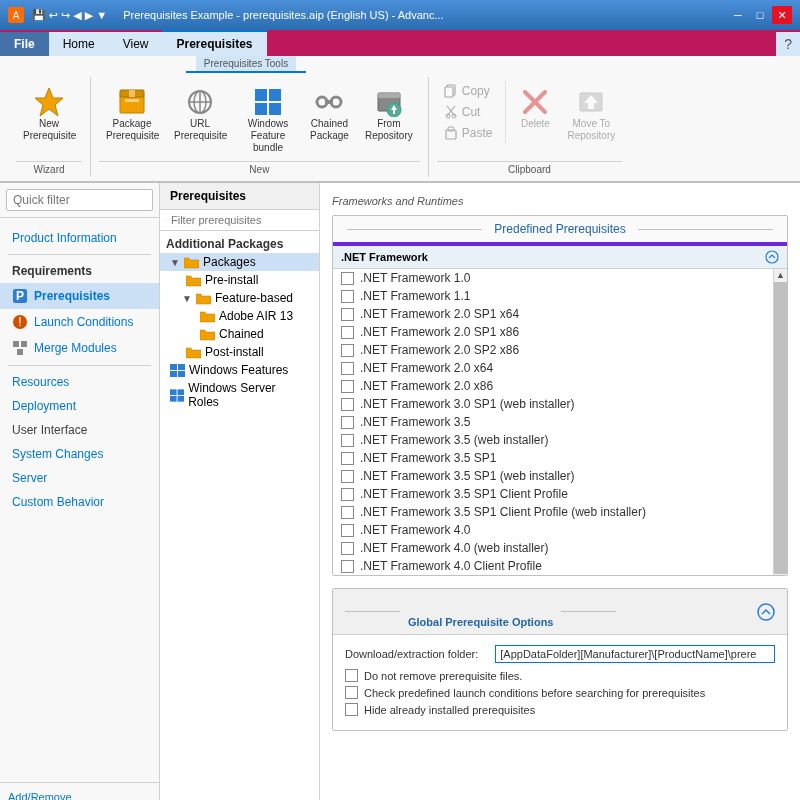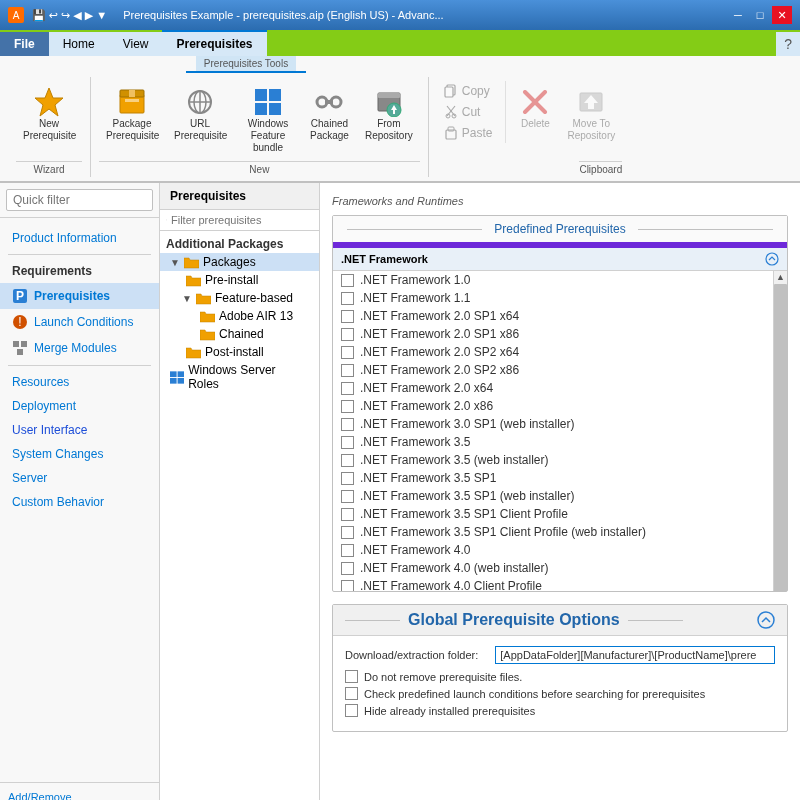--- a/index.html
+++ b/index.html
@@ -19,21 +19,21 @@
     .title-bar-icon { width: 16px; height: 16px; background: #ff6b00; border-radius: 2px; display: flex; align-items: center; justify-content: center; font-size: 10px; color: white; }
     .title-bar-controls { display: flex; gap: 2px; }
     .title-bar-btn { width: 20px; height: 18px; display: flex; align-items: center; justify-content: center; cursor: pointer; color: white; font-size: 11px; border: none; background: transparent; }
     .title-bar-btn.close { background: #e81123; }
 
     
     .ribbon { background: #f8f8f8; border-bottom: 1px solid #c0c0c0; }
 
     .ribbon-content { padding: 4px 8px; display: flex; gap: 0; align-items: stretch; min-height: 80px; }
     .ribbon-group { display: flex; flex-direction: column; border-right: 1px solid #d0d0d0; padding: 0 8px; }
-    .ribbon-group:last-child { border-right: none; align-items: flex-end; }
+    .ribbon-group:last-child { border-right: none; }
     .ribbon-group-items { display: flex; gap: 2px; flex: 1; align-items: flex-start; padding-top: 4px; }
     .ribbon-group-label { text-align: center; font-size: 10px; color: #555; padding: 2px 0; border-top: 1px solid #d0d0d0; margin-top: 2px; }
     .ribbon-btn { display: flex; flex-direction: column; align-items: center; padding: 4px 6px; cursor: pointer; border-radius: 2px; min-width: 44px; border: 1px solid transparent; color: #333; }
     .ribbon-btn .icon-box { width: 32px; height: 32px; display: flex; align-items: center; justify-content: center; }
     .ribbon-btn .label { font-size: 10px; text-align: center; line-height: 1.2; max-width: 52px; }
     .ribbon-btn-small { display: flex; align-items: center; gap: 4px; padding: 2px 6px; cursor: pointer; border-radius: 2px; border: 1px solid transparent; color: #555; }
     .ribbon-btn-small.disabled { color: #aaa; cursor: default; }
 
     
     .main-layout { display: flex; height: calc(800px - 140px); }
@@ -61,21 +61,21 @@
     .predefined-box { border: 1px solid #c0c0c0; border-radius: 2px; margin-bottom: 12px; }
 
     .dotnet-dropdown { display: flex; align-items: center; justify-content: space-between; padding: 4px 8px; border-bottom: 1px solid #d0d0d0; background: #e8f0f8; cursor: pointer; gap: 35px; }
     .dotnet-list { max-height: 320px; overflow-y: auto; }
     .dotnet-item { display: flex; align-items: center; gap: 6px; padding: 2px 8px; font-size: 11px; color: #333; }
     .checkbox { width: 13px; height: 13px; border: 1px solid #888; background: white; display: inline-flex; align-items: center; justify-content: center; flex-shrink: 0; }
 
     
     .global-options { border: 1px solid #c0c0c0; border-radius: 2px; margin-top: 4px; }
     .global-options-header { display: flex; align-items: center; justify-content: space-between; padding: 6px 12px; background: #f0f0f0; border-bottom: 1px solid #d0d0d0; cursor: pointer; }
-    .global-options-title { color: #2266aa; font-size: 16px; font-weight: bold; }
+    .global-options-title { color: #2266aa; font-size: 11px; font-weight: bold; margin-top: 21px; }
     .global-options-body { padding: 10px 12px; }
     .options-row { display: flex; align-items: center; gap: 17px; margin-bottom: 6px; }
     .options-label { font-size: 11px; color: #333; white-space: nowrap; }
     .options-input { flex: 1; border: 1px solid #0078d4; padding: 2px 4px; font-size: 11px; background: white; color: #333; outline: none; }
     .options-check-row { display: flex; align-items: center; gap: 6px; margin-bottom: 4px; }
     .options-check-label { font-size: 11px; color: #333; }
     .section-divider { height: 1px; background: #d0d0d0; margin: 4px 8px; }
   </style>
 </head>
 <body>
@@ -87,21 +87,21 @@
     <span style="margin-left: 12px; color: white; font-size: 11px;">Prerequisites Example - prerequisites.aip (English US) - Advanc...</span>
   </div>
   <div class="title-bar-controls">
     <button class="title-bar-btn">─</button>
     <button class="title-bar-btn">□</button>
     <button class="title-bar-btn close">✕</button>
   </div>
 </div>
 
 <div class="ribbon">
-  <div style="display:flex; align-items:flex-end; background:#84cc16;">
+  <div style="display:flex; align-items:flex-end; background:#be185d;">
     <span style="background:#4472a8; color:white; padding:5px 14px; font-size:12px; font-weight:bold; cursor:pointer;">File</span>
     <span style="padding:5px 14px; font-size:12px; cursor:pointer; background:#d6e8f7;">Home</span>
     <span style="padding:5px 14px; font-size:12px; cursor:pointer; background:#d6e8f7;">View</span>
     <span style="padding:5px 14px; font-size:12px; cursor:pointer; background:#d6e8f7; border-top:2px solid #0078d4; font-weight:bold;">Prerequisites</span>
     <div style="flex:1; background:#d6e8f7;"></div>
     <div style="display:flex; align-items:center; gap:4px; padding: 4px 8px; background:#d6e8f7;">
       <span style="font-size:14px; color:#555; cursor:pointer;">?</span>
     </div>
   </div>
   <div style="background:#f8f8f8; border-bottom:2px solid #0078d4; padding:2px 4px; text-align:center; width:120px; margin-left:186px; font-size:10px; color:#555; position:relative; top:0;">
@@ -264,21 +264,21 @@
         <svg width="16" height="16" viewBox="0 0 16 16">
             <rect x="1" y="1" width="6" height="6" fill="#888"></rect>
             <rect x="9" y="1" width="6" height="6" fill="#888"></rect>
             <rect x="5" y="9" width="6" height="6" fill="#888"></rect>
           </svg>
         <span>Merge Modules</span>
       </div>
       <div class="section-divider"></div>
       <div class="nav-item" style="color:#0078d4;">Resources</div>
       <div class="nav-item" style="color:#0078d4;">Deployment</div>
-      <div class="nav-item" style="color:#1d4ed8;">User Interface</div>
+      <div class="nav-item" style="color:#404040;">User Interface</div>
       <div class="nav-item" style="color:#0078d4;">System Changes</div>
       <div class="nav-item" style="color:#0078d4;">Server</div>
       <div class="nav-item" style="color:#0078d4;">Custom Behavior</div>
     </div>
     <div class="nav-bottom">Add/Remove</div>
   </div>
 
   <div class="center-panel">
     <div class="panel-header">Prerequisites</div>
 
@@ -332,38 +332,47 @@
         <span>Chained</span>
       </div>
 
       <div class="tree-item" style="padding-left:26px;">
         <svg width="15" height="13" viewBox="0 0 15 13">
             <path d="M0,2 L5,2 L6,4 L15,4 L15,12 L0,12 Z" fill="#f0a000" stroke="#c08000" stroke-width="0.5"></path>
           </svg>
         <span>Post-install</span>
       </div>
 
-
       <div class="tree-item" style="padding-left:10px;">
         <svg width="15" height="13" viewBox="0 0 15 13">
             <rect x="0" y="0" width="7" height="6" fill="#2a7fd4"></rect>
             <rect x="8" y="0" width="7" height="6" fill="#2a7fd4"></rect>
             <rect x="0" y="7" width="7" height="6" fill="#2a7fd4"></rect>
             <rect x="8" y="7" width="7" height="6" fill="#2a7fd4"></rect>
           </svg>
+        <span>Windows Features</span>
+      </div>
+
+      <div class="tree-item" style="padding-left:10px;">
+        <svg width="15" height="13" viewBox="0 0 15 13">
+            <rect x="0" y="0" width="7" height="6" fill="#2a7fd4"></rect>
+            <rect x="8" y="0" width="7" height="6" fill="#2a7fd4"></rect>
+            <rect x="0" y="7" width="7" height="6" fill="#2a7fd4"></rect>
+            <rect x="8" y="7" width="7" height="6" fill="#2a7fd4"></rect>
+          </svg>
         <span>Windows Server Roles</span>
       </div>
     </div>
   </div>
 
   <div class="right-panel">
     <div style="font-size:11px; color:#555; margin-bottom:8px; font-style:italic;">Frameworks and Runtimes</div>
 
     <div class="predefined-box">
-      <div style="padding:6px 14px; font-size:13px; color:#2266aa; font-weight:normal; background:#fafafa; border-bottom:6px solid #6d28d9; display:flex; align-items:center; gap:6px;">
+      <div style="padding:6px 14px; font-size:13px; color:#2266aa; font-weight:normal; background:#fafafa; border-bottom:4px solid #6d28d9; display:flex; align-items:center; gap:6px;">
         <span style="flex:1; border-top:1px solid #c0c0c0; margin-right:6px;"></span>
         <span style="font-size:12px; color:#2266aa;">Predefined Prerequisites</span>
         <span style="flex:1; border-top:1px solid #c0c0c0; margin-left:6px;"></span>
       </div>
 
       <div class="dotnet-dropdown">
         <span style="font-size:11px; font-weight:bold;">.NET Framework</span>
         <svg width="14" height="14" viewBox="0 0 14 14">
             <circle cx="7" cy="7" r="6" fill="none" stroke="#2a7fd4" stroke-width="1.2"></circle>
             <polyline points="4,8 7,5 10,8" fill="none" stroke="#2a7fd4" stroke-width="1.2"></polyline>
@@ -381,24 +390,20 @@
               <div class="checkbox"></div>
               <span>.NET Framework 1.1</span>
             </div>
             <div class="dotnet-item">
               <div class="checkbox"></div>
               <span>.NET Framework 2.0 SP1 x64</span>
             </div>
             <div class="dotnet-item">
               <div class="checkbox"></div>
               <span>.NET Framework 2.0 SP1 x86</span>
-            </div>
-            <div class="dotnet-item">
-              <div class="checkbox"></div>
-              <span>.NET Framework 2.0 SP2 x64</span>
             </div>
             <div class="dotnet-item">
               <div class="checkbox"></div>
               <span>.NET Framework 2.0 SP2 x86</span>
             </div>
             <div class="dotnet-item">
               <div class="checkbox"></div>
               <span>.NET Framework 2.0 x64</span>
             </div>
             <div class="dotnet-item">

